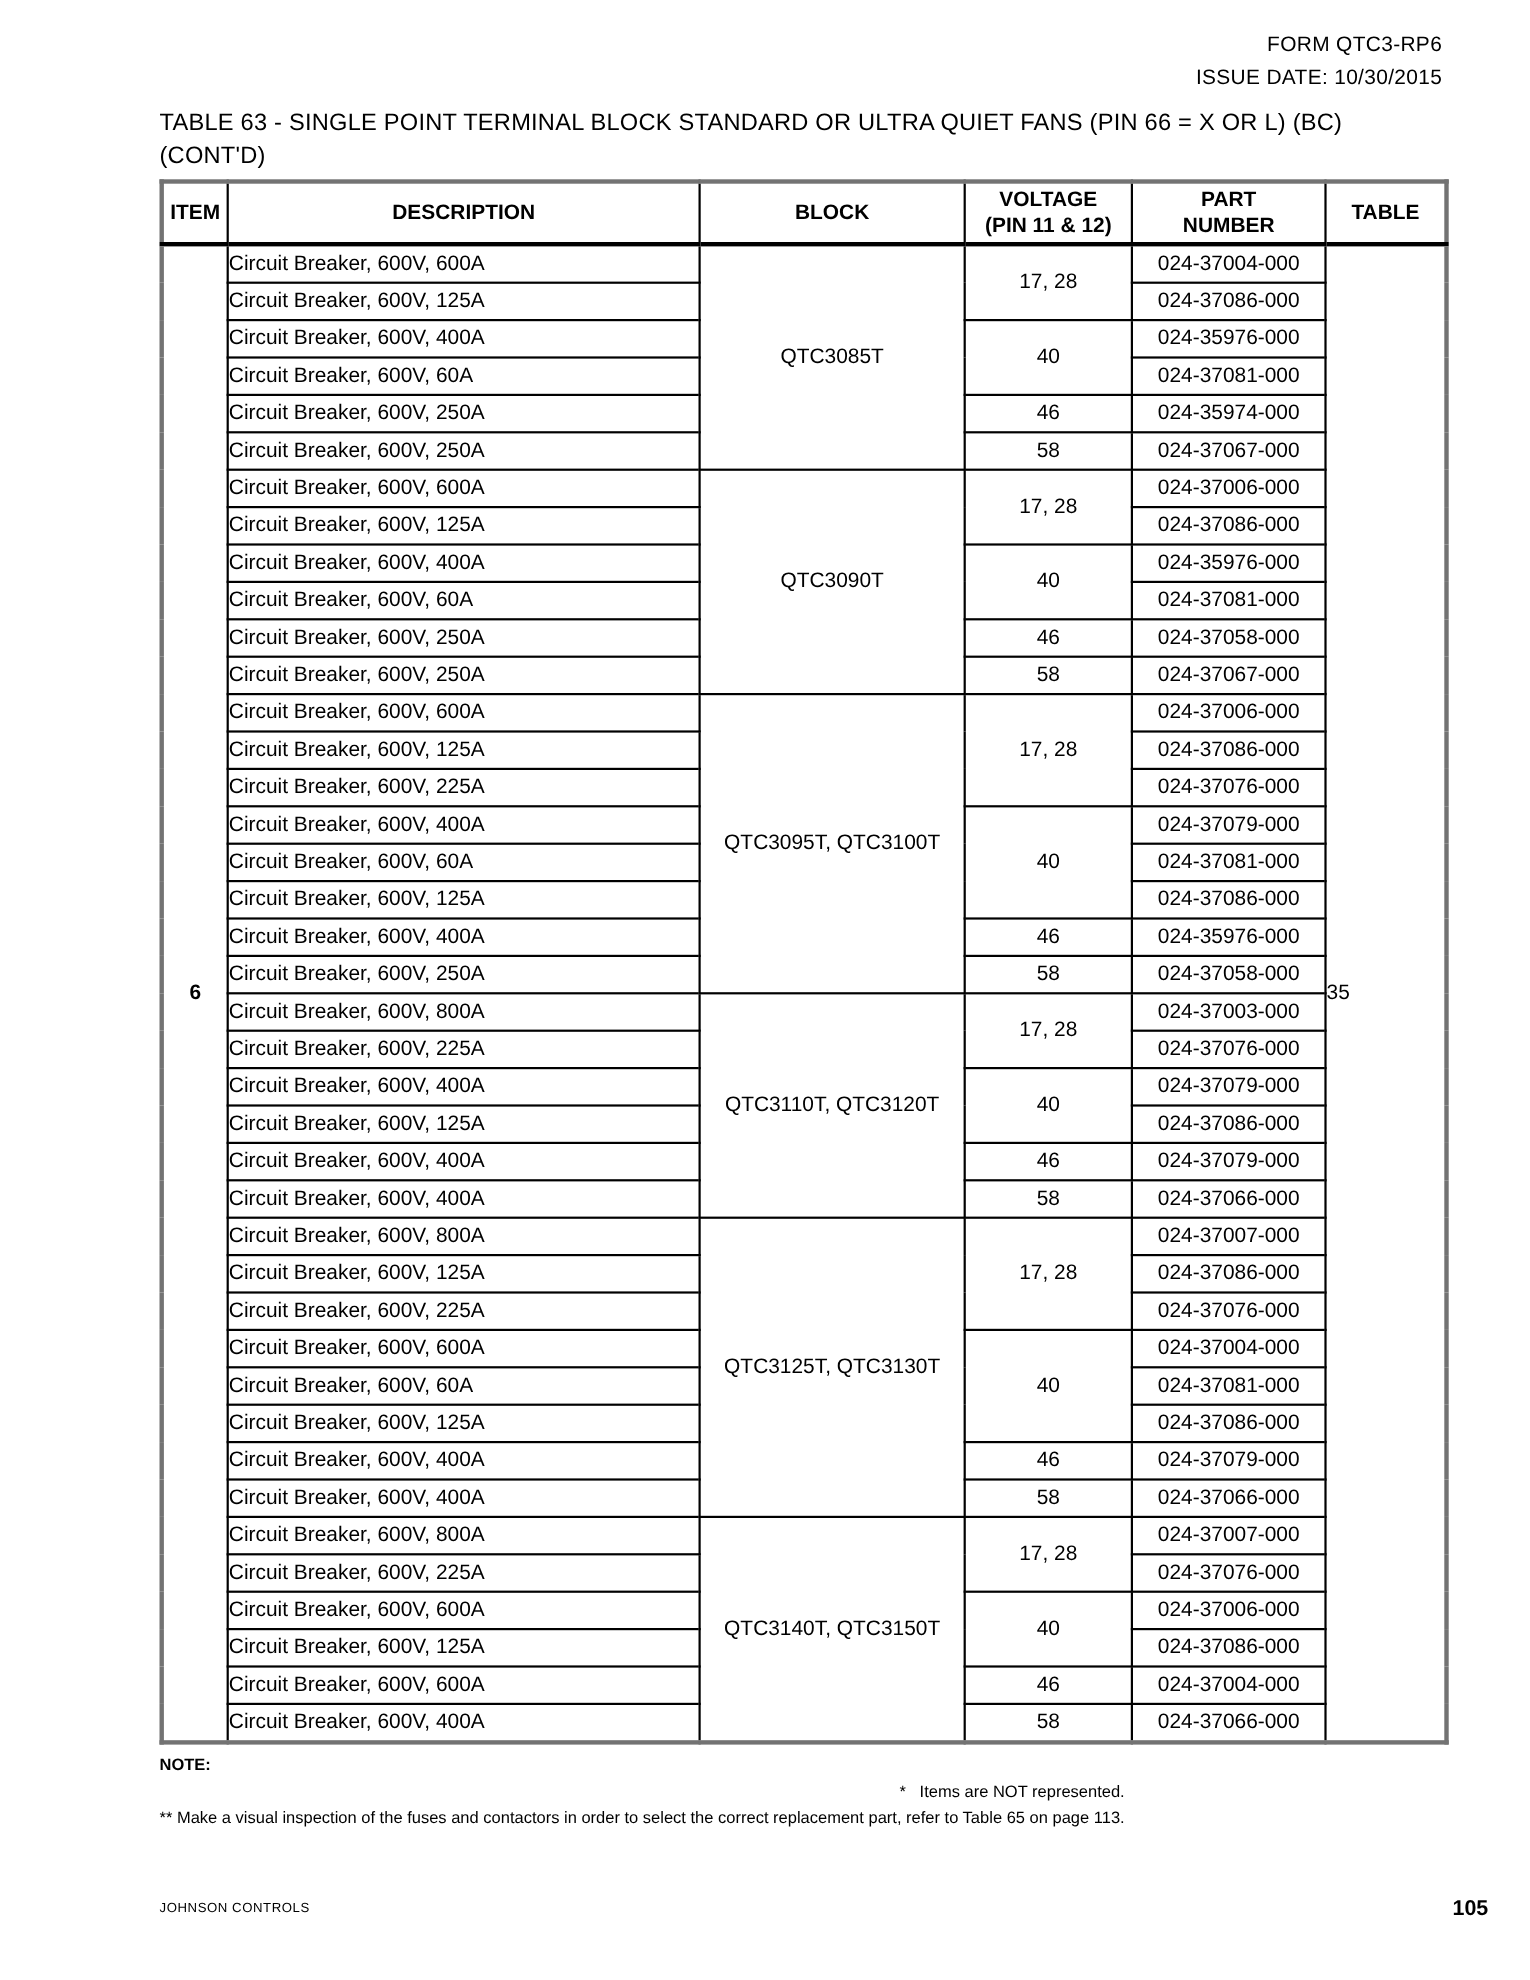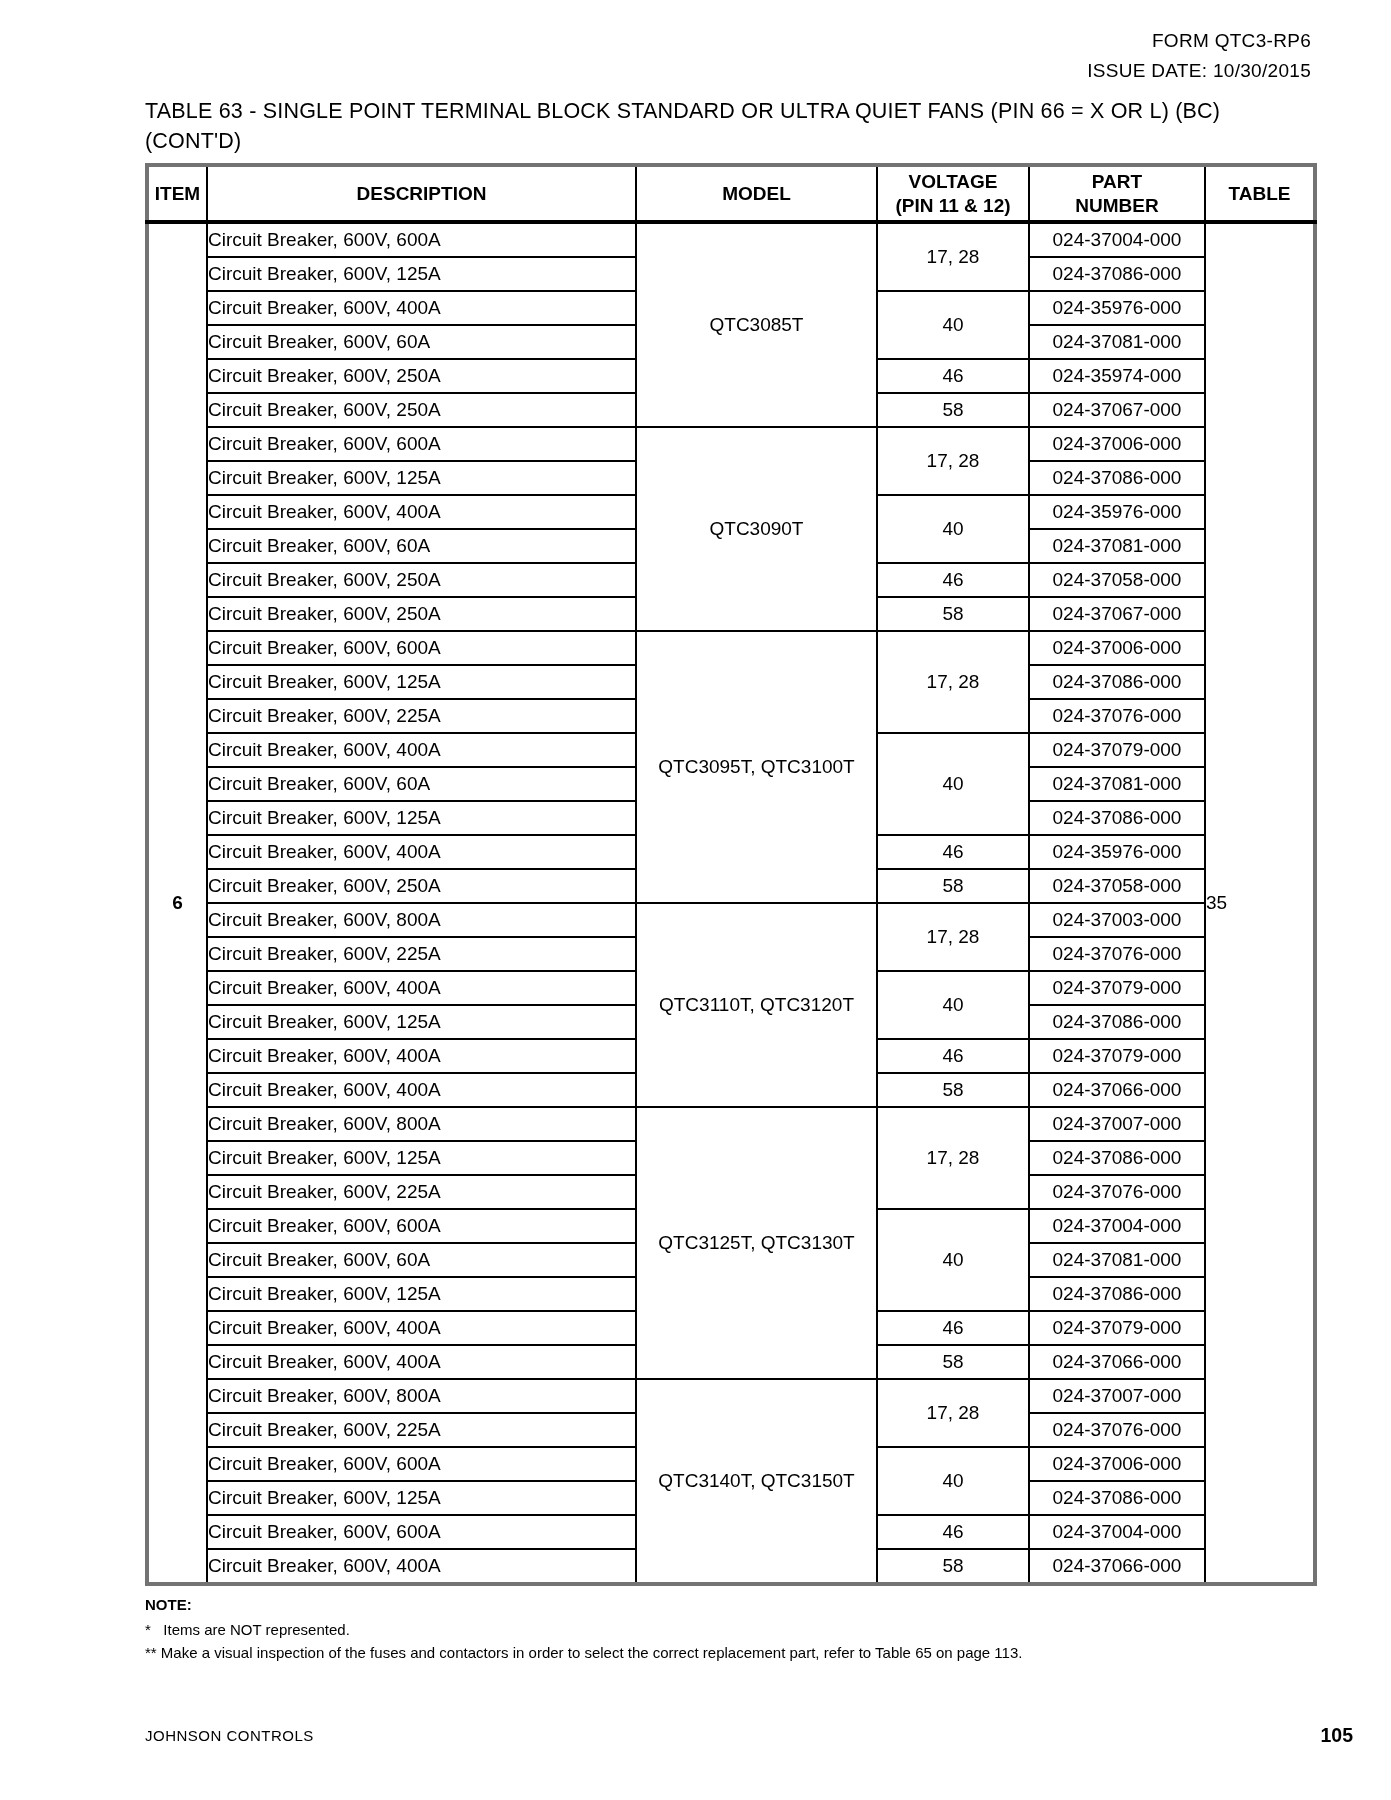--- a/index.html
+++ b/index.html
@@ -30,22 +30,22 @@
   table.parts td{
     font-size:19px;vertical-align:middle;padding:0;height:32px;line-height:22px;
   }
   td.desc{text-align:left;padding-left:11px;}
   td.center{text-align:center;}
   td.item{font-weight:bold;font-size:20px;text-align:center;}
   td.fig{text-align:left;}
   td.thick-top{border-top-width:3px;}
   .notes{position:absolute;top:1593px;left:145px;font-size:15px;line-height:23px;}
   .notes .nh{font-weight:bold;margin-bottom:2px;}
-  .notes .note{white-space:pre-wrap;}
-  .footer-left{position:absolute;left:145px;top:1727px;font-size:15px;letter-spacing:.5px;}
+  .notes .note{white-space:pre-wrap;text-align:right;}
+  .footer-left{position:absolute;left:145px;top:1727px;font-size:12px;letter-spacing:.5px;}
   .page-num{position:absolute;right:38px;top:1724px;font-size:19.5px;font-weight:bold;}
 </style>
 </head>
 <body>
 
 <div class="header-right">
   <div>FORM QTC3-RP6</div>
   <div>ISSUE DATE: 10/30/2015</div>
 </div>
 
@@ -61,21 +61,21 @@
     <col style="width:429px">
     <col style="width:241px">
     <col style="width:152px">
     <col style="width:176px">
     <col style="width:110px">
   </colgroup>
   <thead>
     <tr>
       <th>ITEM</th>
       <th>DESCRIPTION</th>
-      <th>MODEL</th>
+      <th>BLOCK</th>
       <th>VOLTAGE
 (PIN 11 &amp; 12)</th>
       <th>PART
 NUMBER</th>
       <th>TABLE</th>
     </tr>
   </thead>
   <tbody>
       <tr>
         <td class="item" rowspan="40">6</td>

